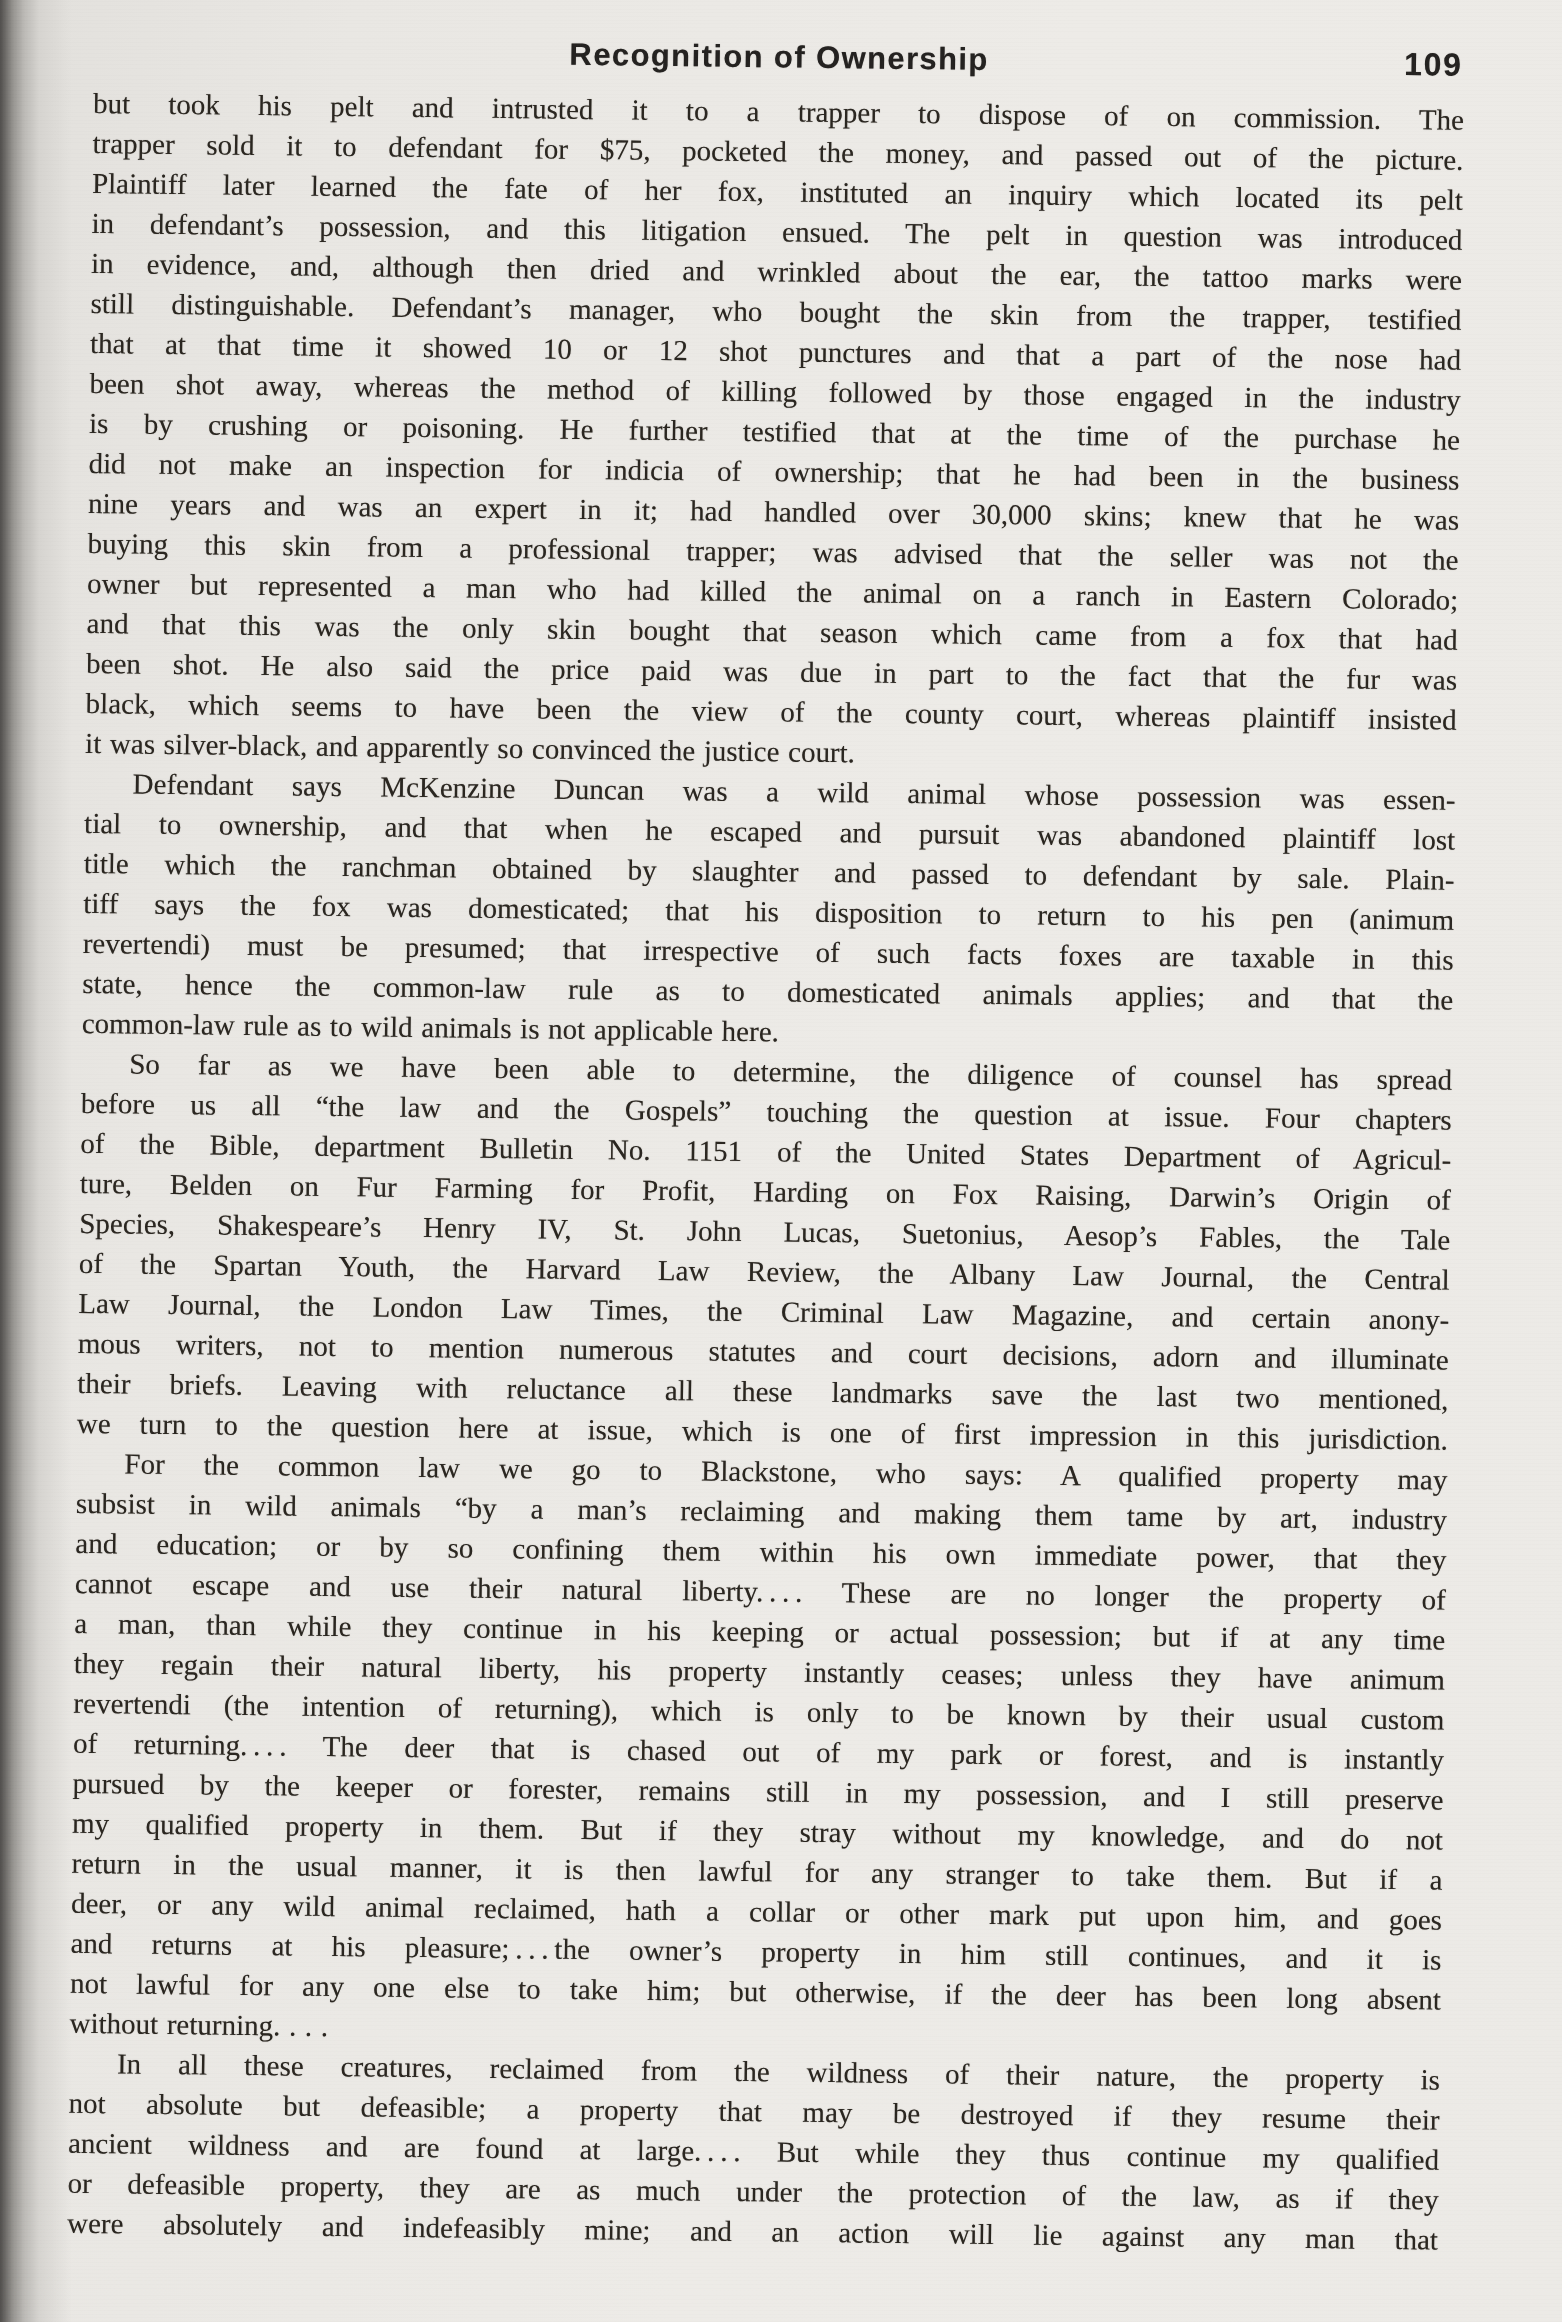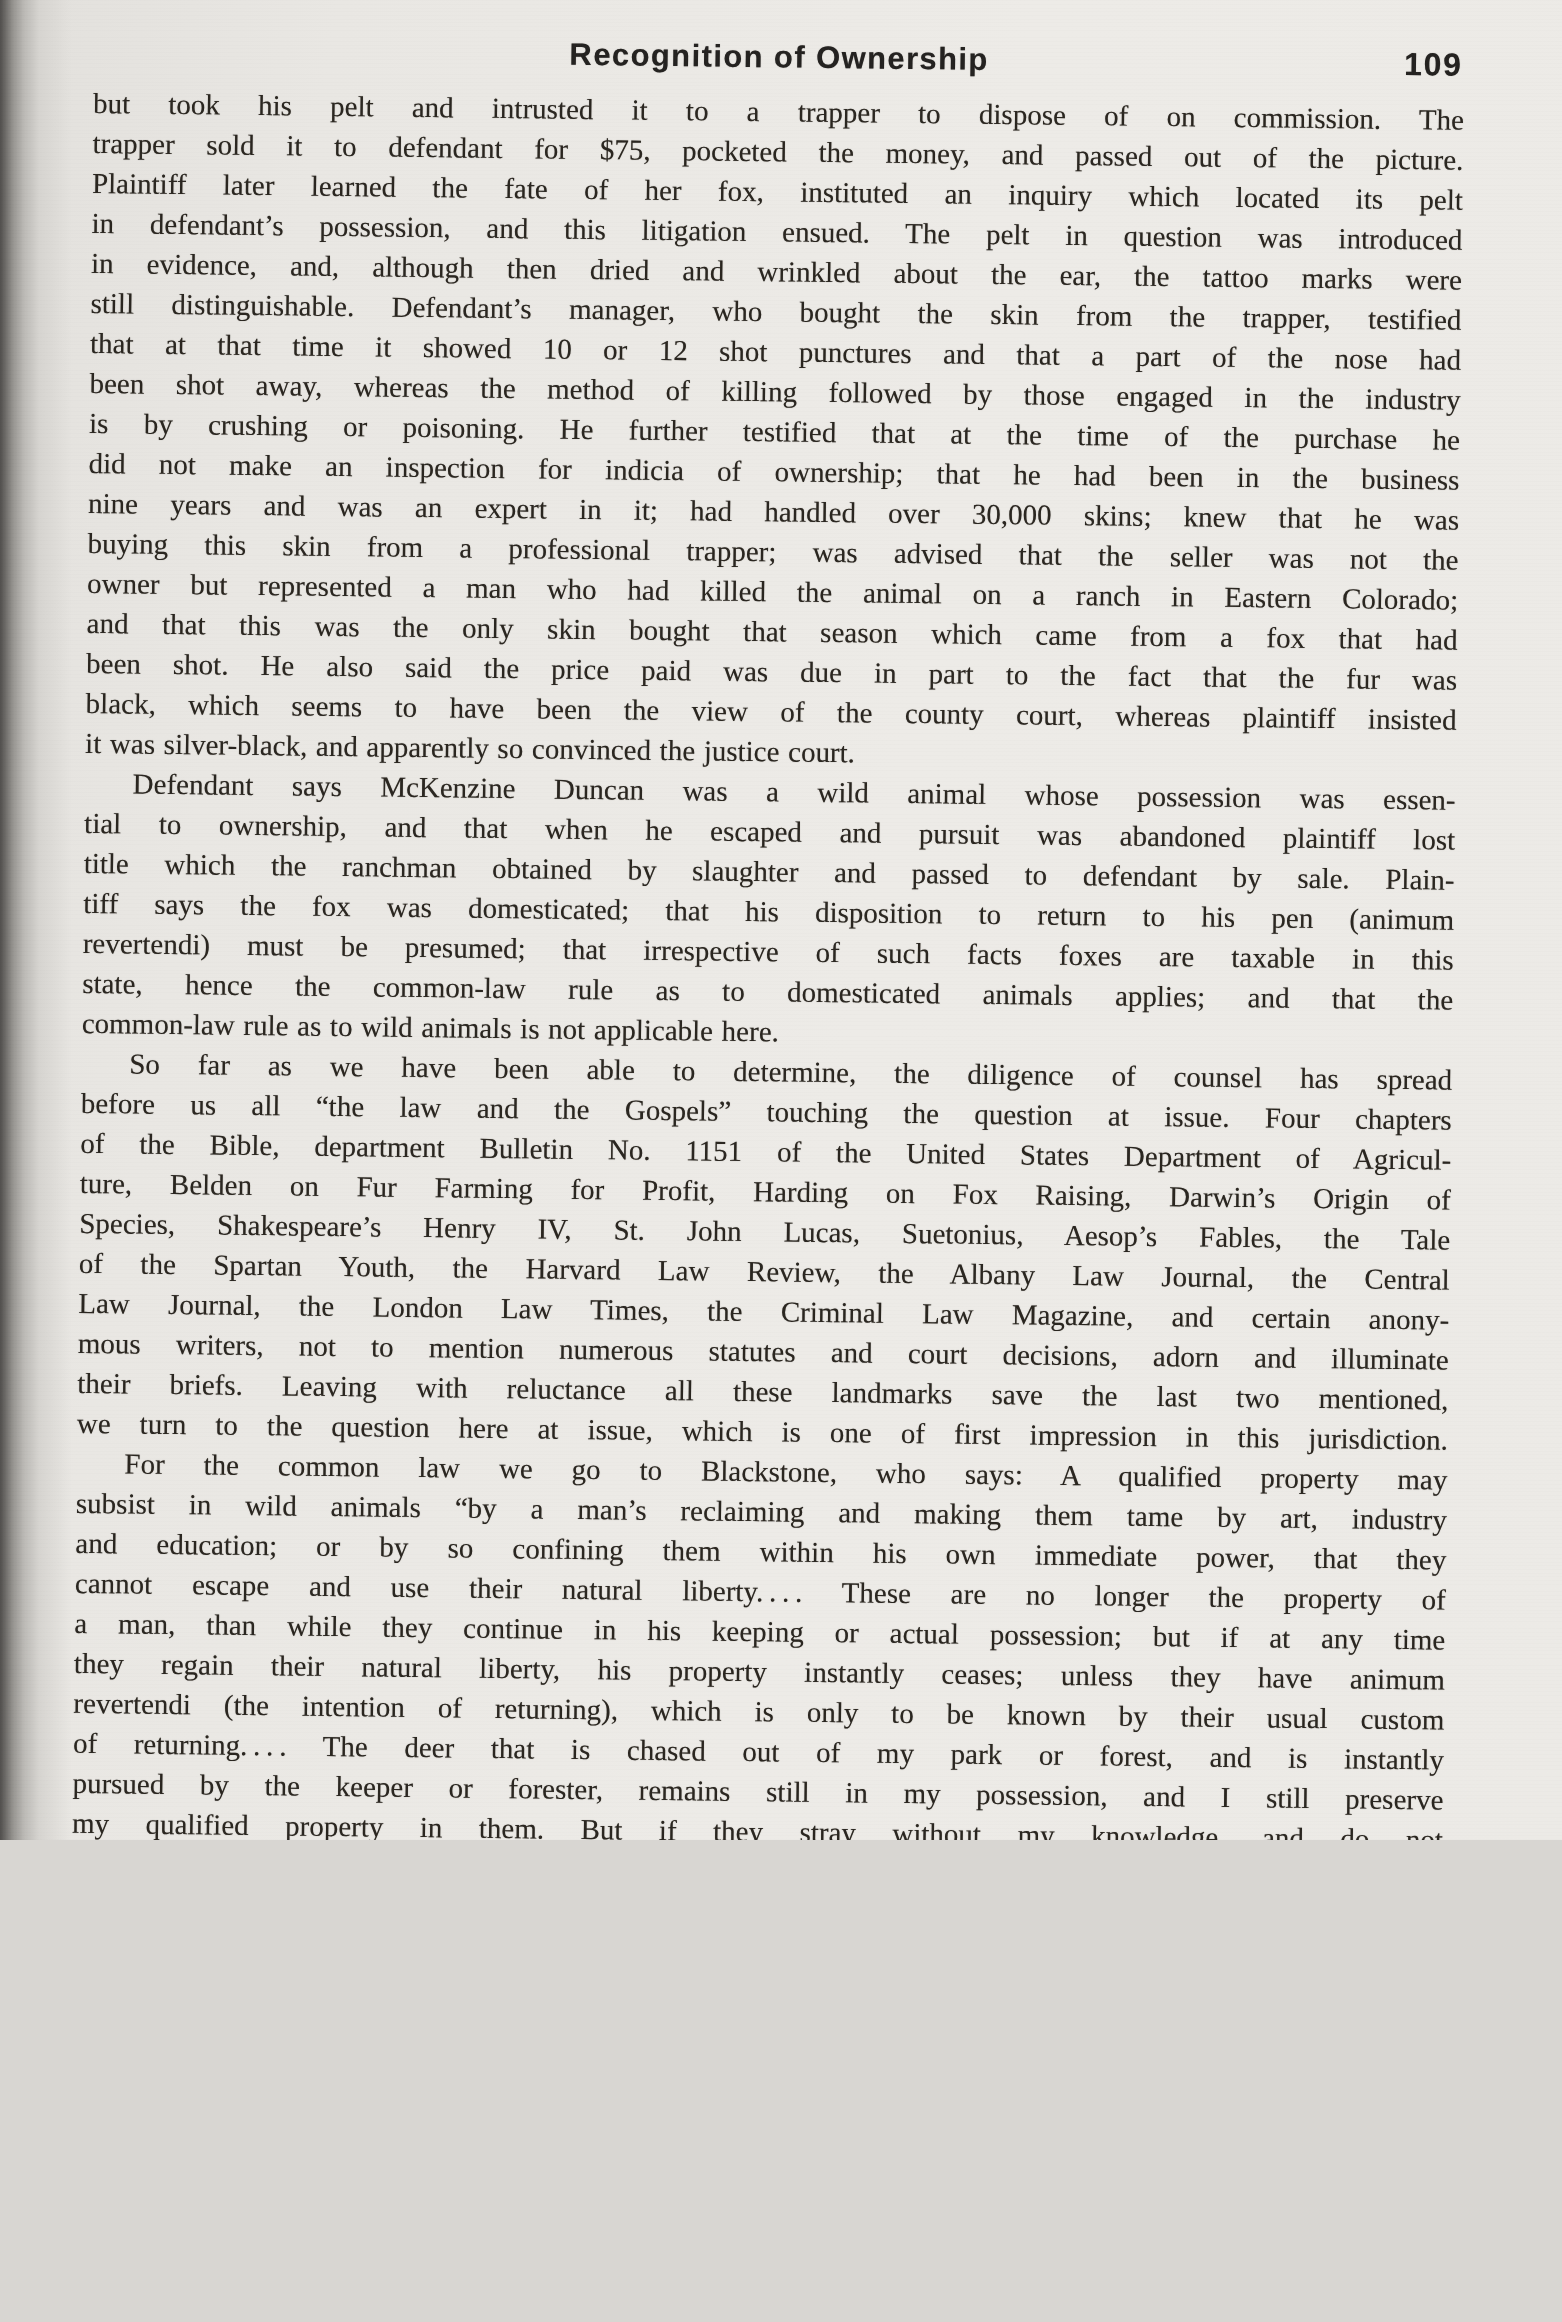--- a/index.html
+++ b/index.html
@@ -1,19 +1,19 @@
 <!DOCTYPE html>
 <html style="font-size:14.8px"><head>
 <meta charset="utf-8">
 <style>
   html, body { margin: 0; padding: 0; background: #d8d6d2; }
   .page {
     position: relative;
     width: 1563px;
-    height: 1840px;
+    height: 2322px;
     overflow: hidden;
     background: linear-gradient(100deg, #e2e0dc 0%, #e9e7e3 18%, #edebe7 55%, #eceae6 100%);
     font-family: "Liberation Serif", serif;
   }
   
   .binding {
     position: absolute; left: 0; top: 0; bottom: 0; width: 83px;
     background: linear-gradient(90deg,
       #504e4c 0px, #6d6b68 5.5px, #969490 13px,
       #bbb9b5 24px, #d6d4d0 39px, rgba(233,231,227,0) 72px);

